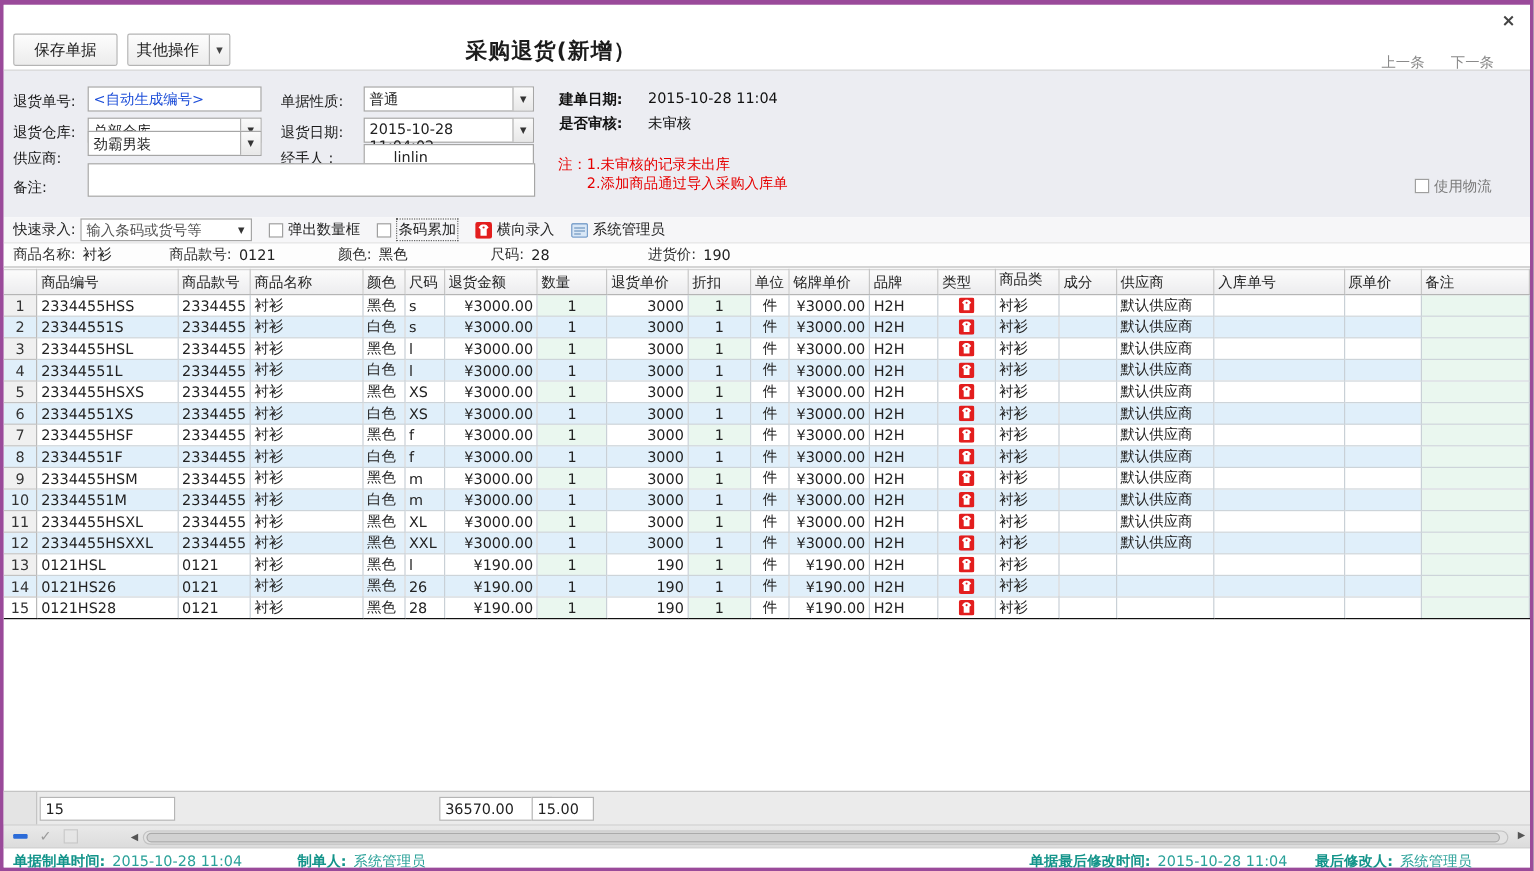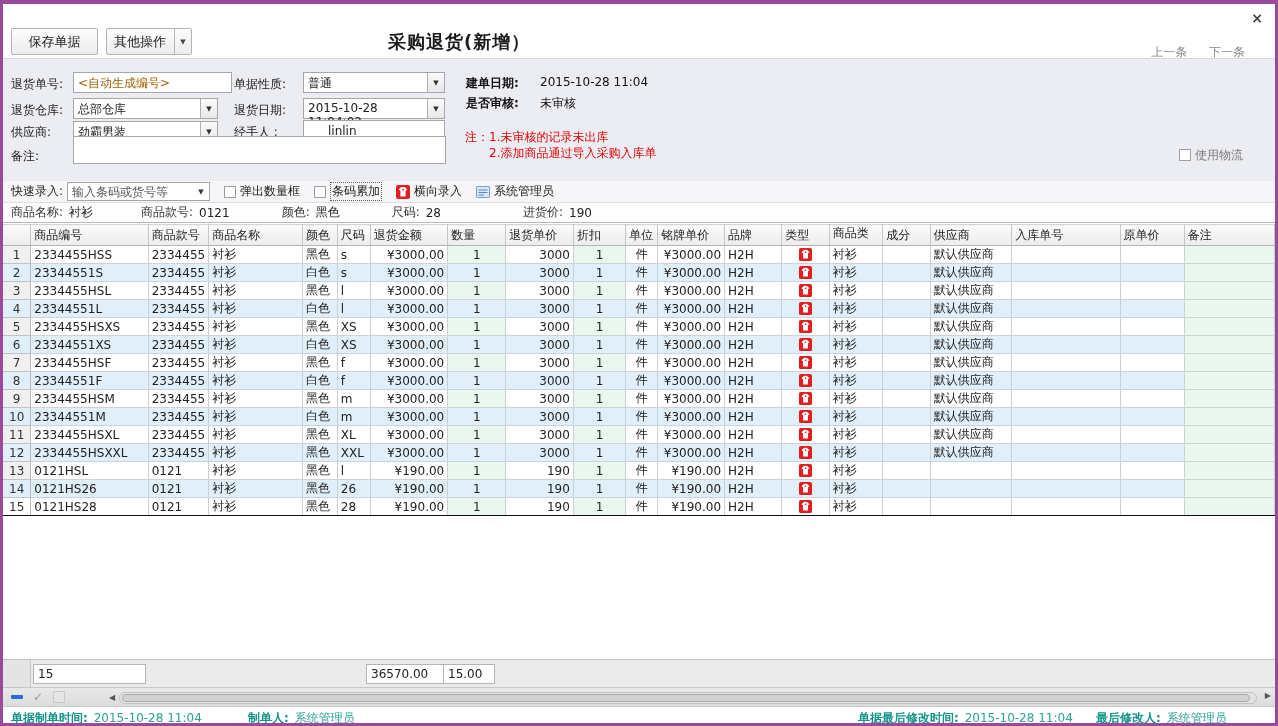--- a/index.html
+++ b/index.html
@@ -37,21 +37,21 @@
   .qsel { position:relative; width:143px; height:19px; background:#fff; border:1px solid #a6a6a6; padding:1px 20px 1px 4px; color:#555; margin-left:4px; }
   .qsel .da { position:absolute; right:0; top:0; bottom:0; width:16px; display:flex; align-items:center; justify-content:center; font-size:7px; color:#333; }
   .qitem { margin-left:14px; display:flex; align-items:center; }
   .dotted { border:1px dotted #666; padding:0 1px; }
   .micon { width:14px; height:14px; margin-right:4px; }
 
   
   .pinfo { position:absolute; top:199px; left:0; right:0; height:20px; background:#fdfdfd; border-bottom:1px solid #b9b9b9; display:flex; align-items:center; }
   .pinfo .pl { color:#333; margin-left:8px; }
   .pinfo .pv { color:#222; margin-left:6px; }
-  .pinfo .gap1{ margin-left:48px; } .pinfo .gap2{ margin-left:52px; } .pinfo .gap3{ margin-left:52px; } .pinfo .gap4{ margin-left:82px; }
+  .pinfo .gap1{ margin-left:48px; } .pinfo .gap2{ margin-left:52px; } .pinfo .gap3{ margin-left:69px; } .pinfo .gap4{ margin-left:82px; }
 
   
   .tblwrap { position:absolute; top:220px; left:0; }
   table { border-collapse:collapse; table-layout:fixed;border-radius:32px; }
   th { height:21px; background:linear-gradient(#fbfbfb,#ececee); border-right:1px solid #c6c6c6; border-bottom:1px solid #b5b5b5; border-top:1px solid #d5d5d5; font-weight:normal; color:#222; text-align:left; padding:0 3px; overflow:hidden; white-space:nowrap; }
   th.htop { vertical-align:top; padding-top:0; }
   td { height:17px; border-right:1px solid #c9d0d6; border-bottom:1px solid #cdd4d9; padding:0 3px; overflow:hidden; white-space:nowrap; background:#fff; }
   tr.alt td { background:#e0effa; }
   td.mint { background:#eaf7ef; }
   tr.alt td.mint { background:#e0effa; }
@@ -94,35 +94,35 @@
     <div class="title">采购退货(新增）</div>
     <div class="close-x">×</div>
     <div class="navlinks">
       <span>上一条</span>
       <span>下一条</span>
     </div>
   </div>
 
   <div class="form">
     <span class="lbl" style="left:8px;top:17px">退货单号:</span>
-    <div class="inp" style="left:70px;top:13px;width:159px;color:#a16207">&lt;自动生成编号&gt;</div>
+    <div class="inp" style="left:70px;top:13px;width:145px;color:#1d4ed8">&lt;自动生成编号&gt;</div>
     <span class="lbl" style="left:231px;top:17px">单据性质:</span>
     <div class="sel" style="left:300px;top:13px;width:142px"><span>普通</span><span class="da">▼</span></div>
     <span class="blbl" style="left:463px;top:16px">建单日期:</span>
     <span class="val" style="left:537px;top:16px">2015-10-28 11:04</span>
 
     <span class="lbl" style="left:8px;top:43px">退货仓库:</span>
     <div class="sel" style="left:70px;top:39px;width:145px"><span>总部仓库</span><span class="da">▼</span></div>
     <span class="lbl" style="left:231px;top:43px">退货日期:</span>
     <div class="sel" style="left:300px;top:39px;width:142px"><span>2015-10-28 11:04:02</span><span class="da">▼</span></div>
     <span class="blbl" style="left:463px;top:36px">是否审核:</span>
     <span class="val" style="left:537px;top:36px">未审核</span>
 
     <span class="lbl" style="left:8px;top:65px">供应商:</span>
-    <div class="sel" style="left:70px;top:62px;width:145px"><span>劲霸男装</span><span class="da">▼</span></div>
+    <div class="sel" style="left:70px;top:50px;width:145px"><span>劲霸男装</span><span class="da">▼</span></div>
     <span class="lbl" style="left:231px;top:65px">经手人  :</span>
     <input class="inp" style="left: 300px; top: 61px; width: 142px; padding-left: 24px;" value="linlin">
 
     <span class="lbl" style="left:8px;top:89px">备注:</span>
     <textarea class="inp" style="left: 70px; top: 77px; width: 373px; height: 28px; resize: none;"></textarea>
 
     <div class="note">
       <div>注：1.未审核的记录未出库</div>
       <div class="l2">2.添加商品通过导入采购入库单</div>
     </div>

